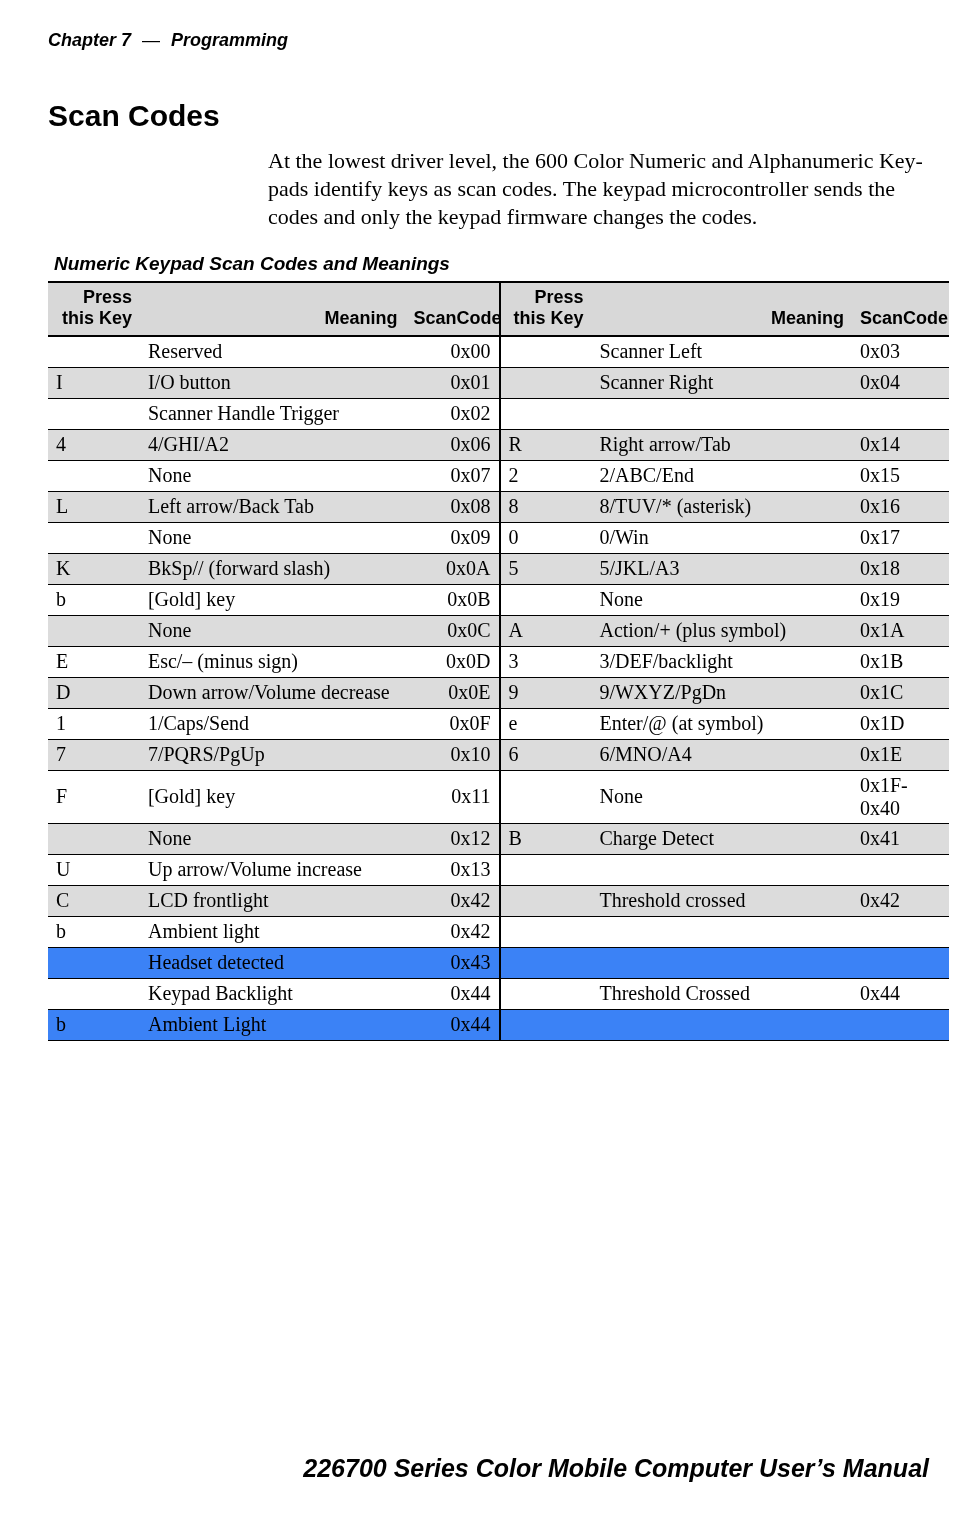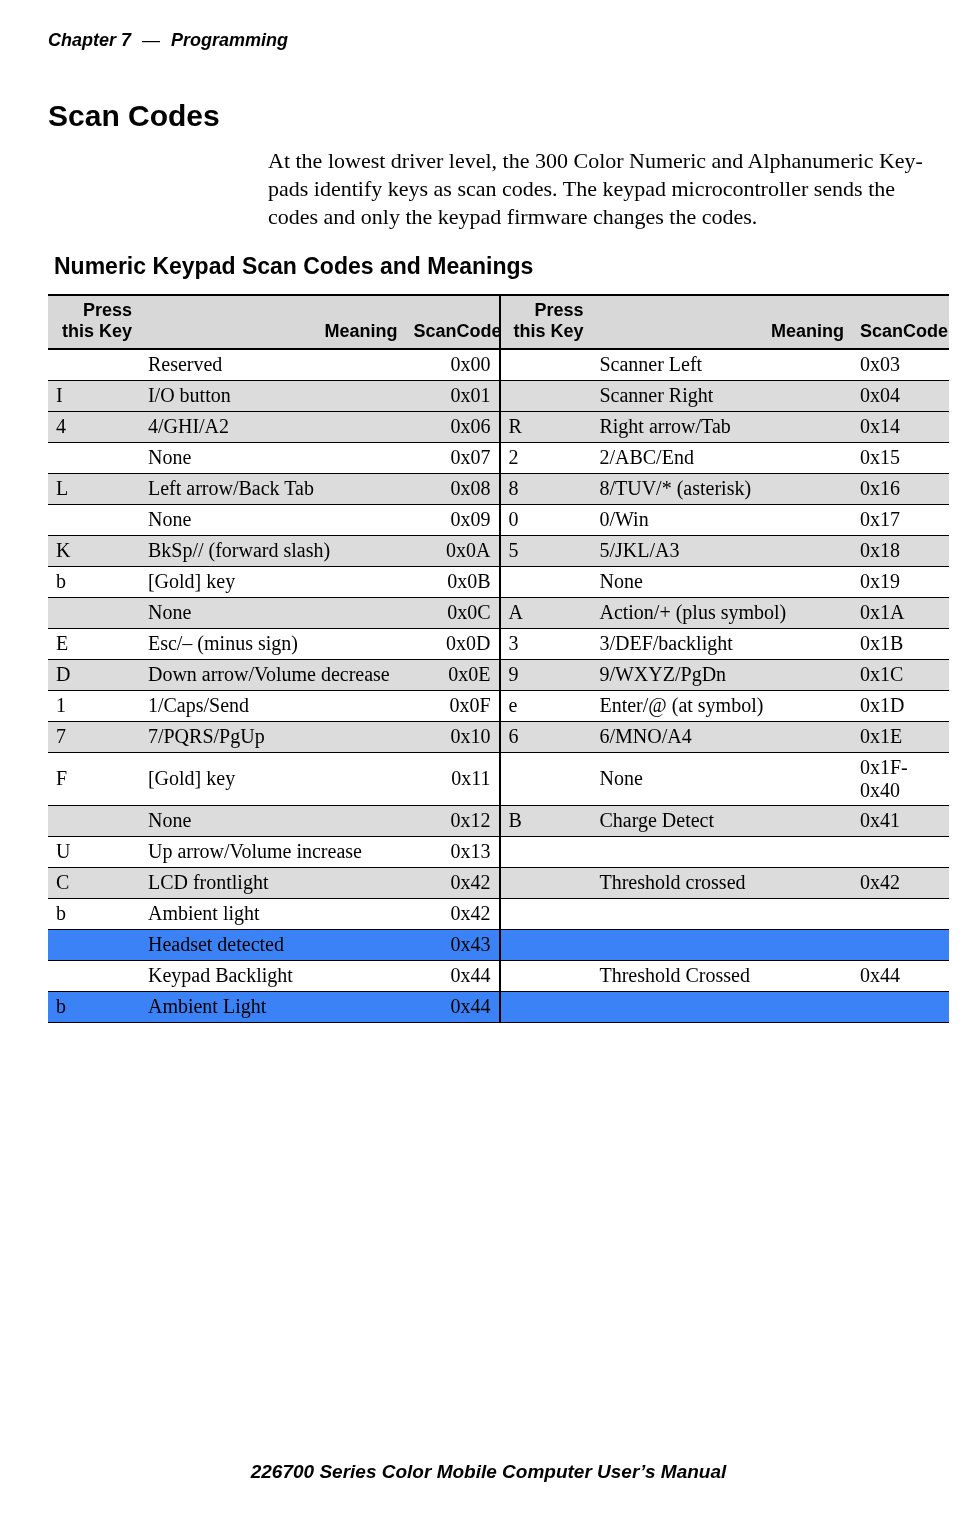--- a/index.html
+++ b/index.html
@@ -37,22 +37,23 @@
   }
   .body-para {
     font-family: Garamond, "Times New Roman", serif;
     font-size: 22px;
     line-height: 1.28;
     margin: 0 8px 22px 220px;
   }
   .h2 {
     font-family: "Segoe UI", "Helvetica Neue", Arial, sans-serif;
     font-weight: 800;
-    font-size: 23px;
-    margin: 0 0 14px 6px;
+    font-style: italic;
+    font-size: 19px;
+    margin: 0 0 6px 6px;
   }
   table.scan {
     border-collapse: collapse;
     width: 100%;
     table-layout: fixed;
     font-family: Garamond, "Times New Roman", serif;
     font-size: 20px;
   }
   table.scan th {
     font-family: "Segoe UI", "Helvetica Neue", Arial, sans-serif;
@@ -82,41 +83,41 @@
   col.key2 { width: 90px; }
   col.meaning2 { width: 255px; }
   col.code2 { width: 95px; }
   .footer {
     position: absolute;
     left: 0;
     right: 0;
     bottom: 36px;
     padding: 0 48px;
     display: flex;
-    justify-content: center;
+    justify-content: flex-end;
     font-family: "Segoe UI", "Helvetica Neue", Arial, sans-serif;
     font-style: italic;
     font-weight: 700;
-    font-size: 19px;
+    font-size: 25px;
   }
 </style>
 </head>
 <body>
 
 <div class="page">
 
   <div class="header-line">
     <span class="header-chapter">Chapter 7</span>
     <span class="header-sep">—</span>
     <span class="header-title">Programming</span>
   </div>
 
   <h1 class="h1">Scan Codes</h1>
 
-  <p class="body-para">At the lowest driver level, the 300 Color Numeric and Alphanumeric Key-pads identify keys as scan codes. The keypad microcontroller sends the codes and only the keypad firmware changes the codes.</p>
+  <p class="body-para">At the lowest driver level, the 600 Color Numeric and Alphanumeric Key-pads identify keys as scan codes. The keypad microcontroller sends the codes and only the keypad firmware changes the codes.</p>
 
   <div class="h2">Numeric Keypad Scan Codes and Meanings</div>
 
   <table class="scan">
     <colgroup>
       <col class="key">
         <col class="meaning">
         <col class="code">
       <col class="key2">
         <col class="meaning2">
@@ -144,20 +145,28 @@
           <td>0x03</td>
         </tr>
         <tr class="shade">
           <td>I</td>
           <td>I/O button</td>
           <td class="mid-l">0x01</td>
           <td></td>
           <td>Scanner Right</td>
           <td>0x04</td>
         </tr>
+        <tr>
+          <td></td>
+          <td>Scanner Handle Trigger</td>
+          <td class="mid-l">0x02</td>
+          <td></td>
+          <td></td>
+          <td></td>
+        </tr>
         <tr class="shade">
           <td>4</td>
           <td>4/GHI/A2</td>
           <td class="mid-l">0x06</td>
           <td>R</td>
           <td>Right arrow/Tab</td>
           <td>0x14</td>
         </tr>
         <tr>
           <td></td>

